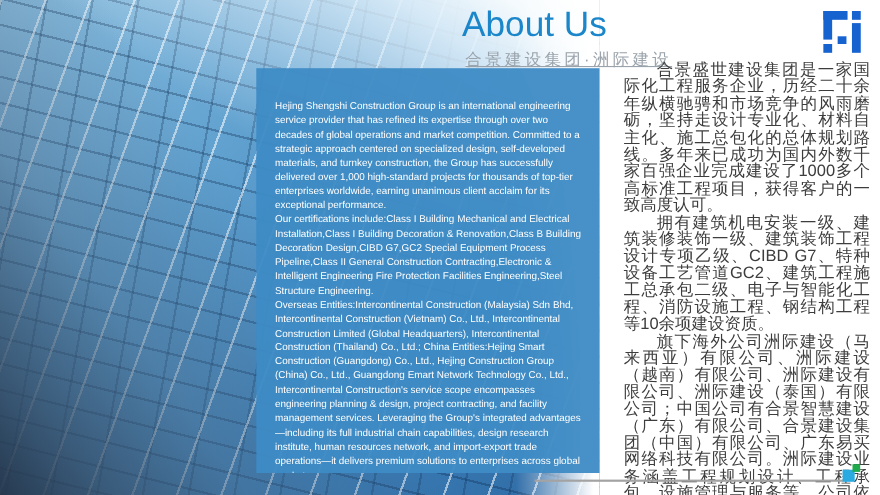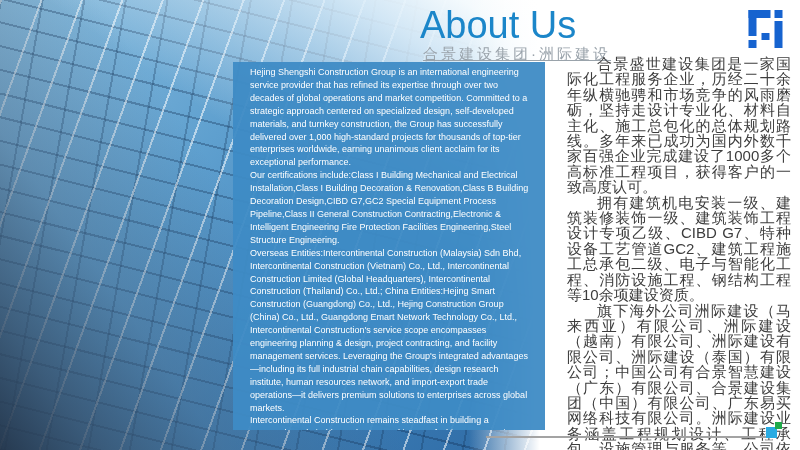--- a/index.html
+++ b/index.html
@@ -18,28 +18,28 @@
       linear-gradient(135deg,#8cbede 0%,#5fa0cf 35%,#3c7fb8 70%,#2f6aa4 100%);
   }
   .photo::after{
     content:"";position:absolute;inset:0;
     background:linear-gradient(to right,rgba(255,255,255,0) 86%,#ffffff 99%);
   }
 
   
   .panel{
     position:absolute;left:233px;top:62px;width:312px;height:368px;
-    box-sizing:border-box;padding:4px 16px 10px 17px;
+    box-sizing:border-box;padding:28px 16px 10px 17px;
     background:rgba(62,139,197,0.95);
     color:#ffffff;font-size:9px;line-height:12.9px;overflow:hidden;
   }
   .panel p{margin:0;text-align:left;}
 
   
-  .title{position:absolute;left:420px;top:4px;font-size:38px;font-weight:400;color:#1b86c9;}
+  .title{position:absolute;left:420px;top:4px;font-size:32px;font-weight:400;color:#1b86c9;}
   .subtitle{position:absolute;left:423px;top:45px;font-size:15px;color:#9aa3ab;letter-spacing:3px;text-decoration:underline;}
   .logo{position:absolute;left:747px;top:9px;width:37px;height:40px;}
 
   
   .zh{
     position:absolute;left:567px;top:56px;width:224px;
     font-size:15px;line-height:15.4px;color:#3d3d3d;text-align:justify;
   }
   .zh p{margin:0;text-indent:2em;}
 

